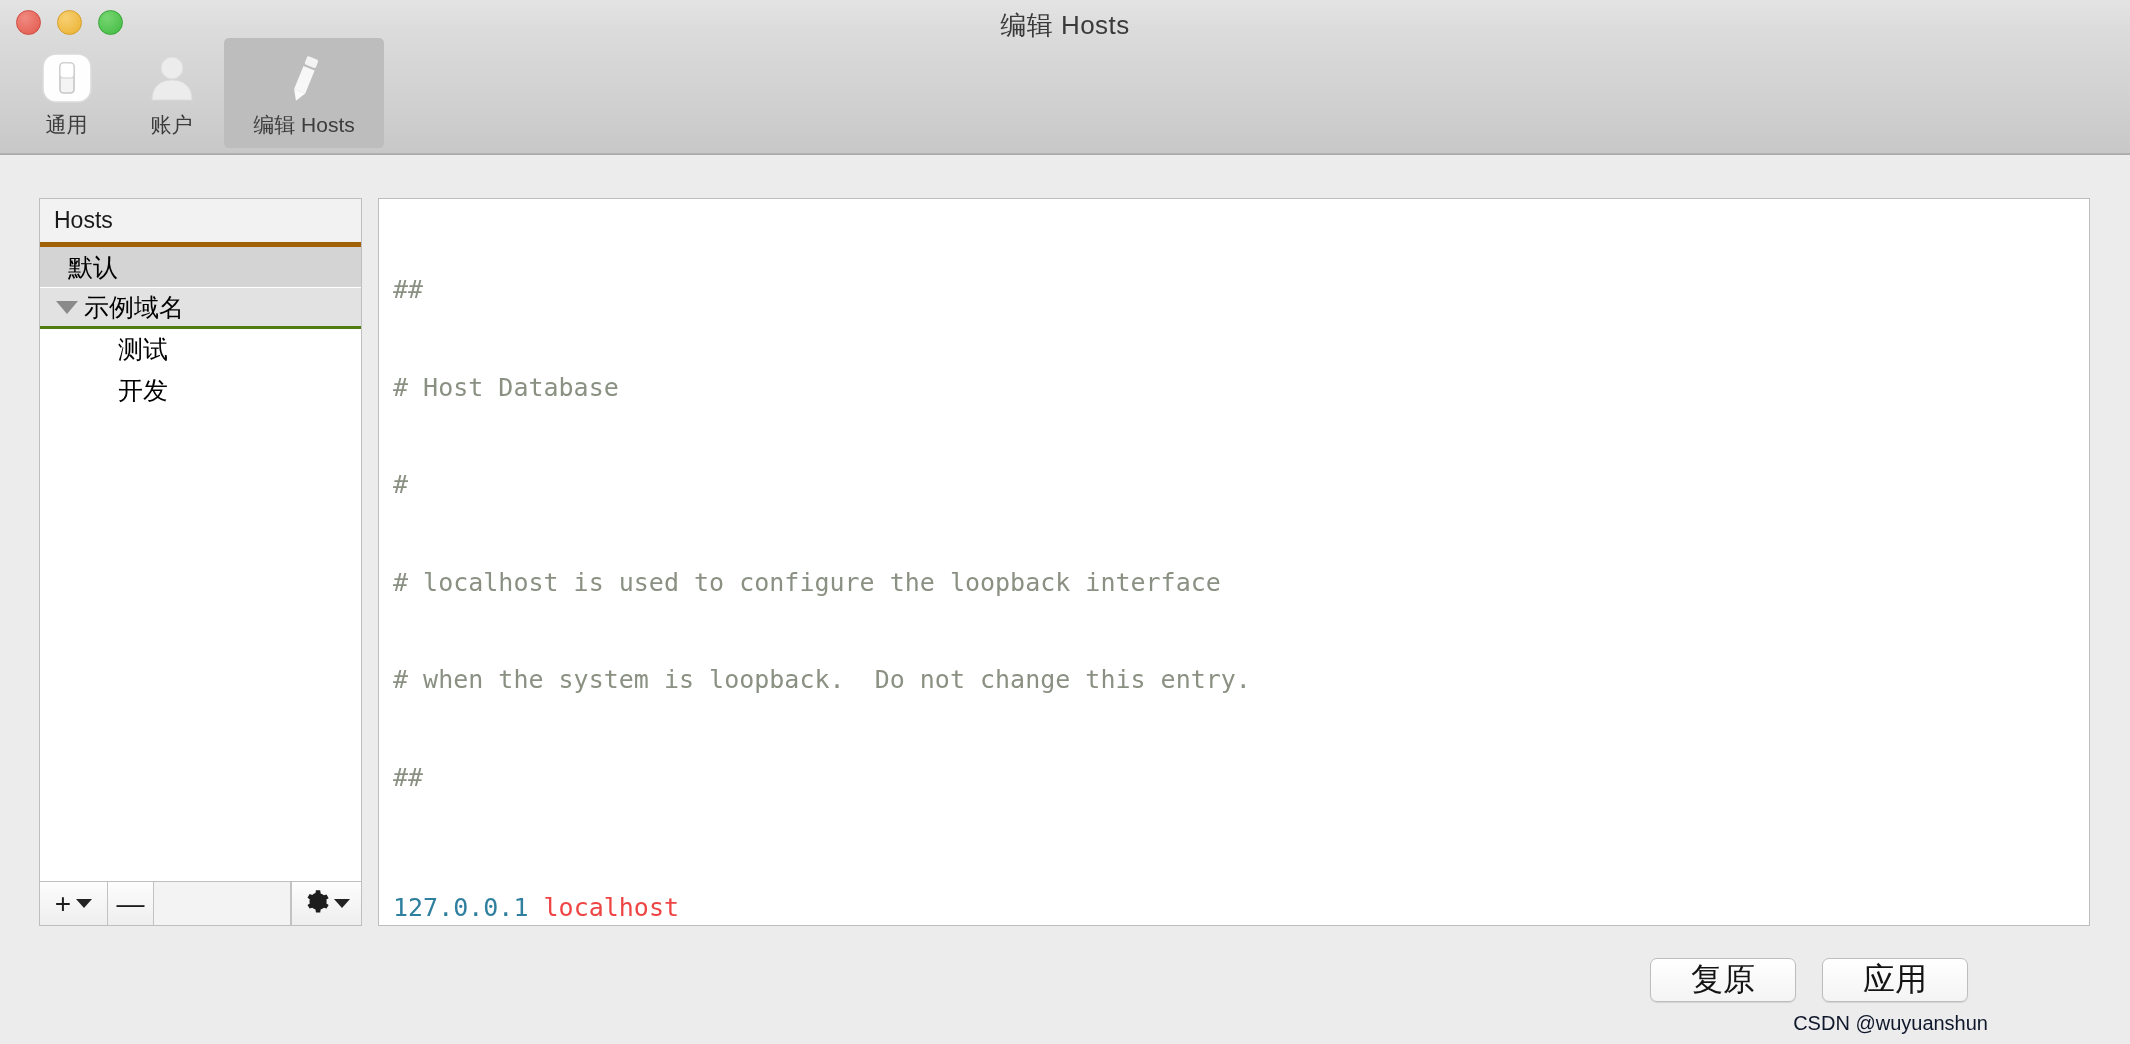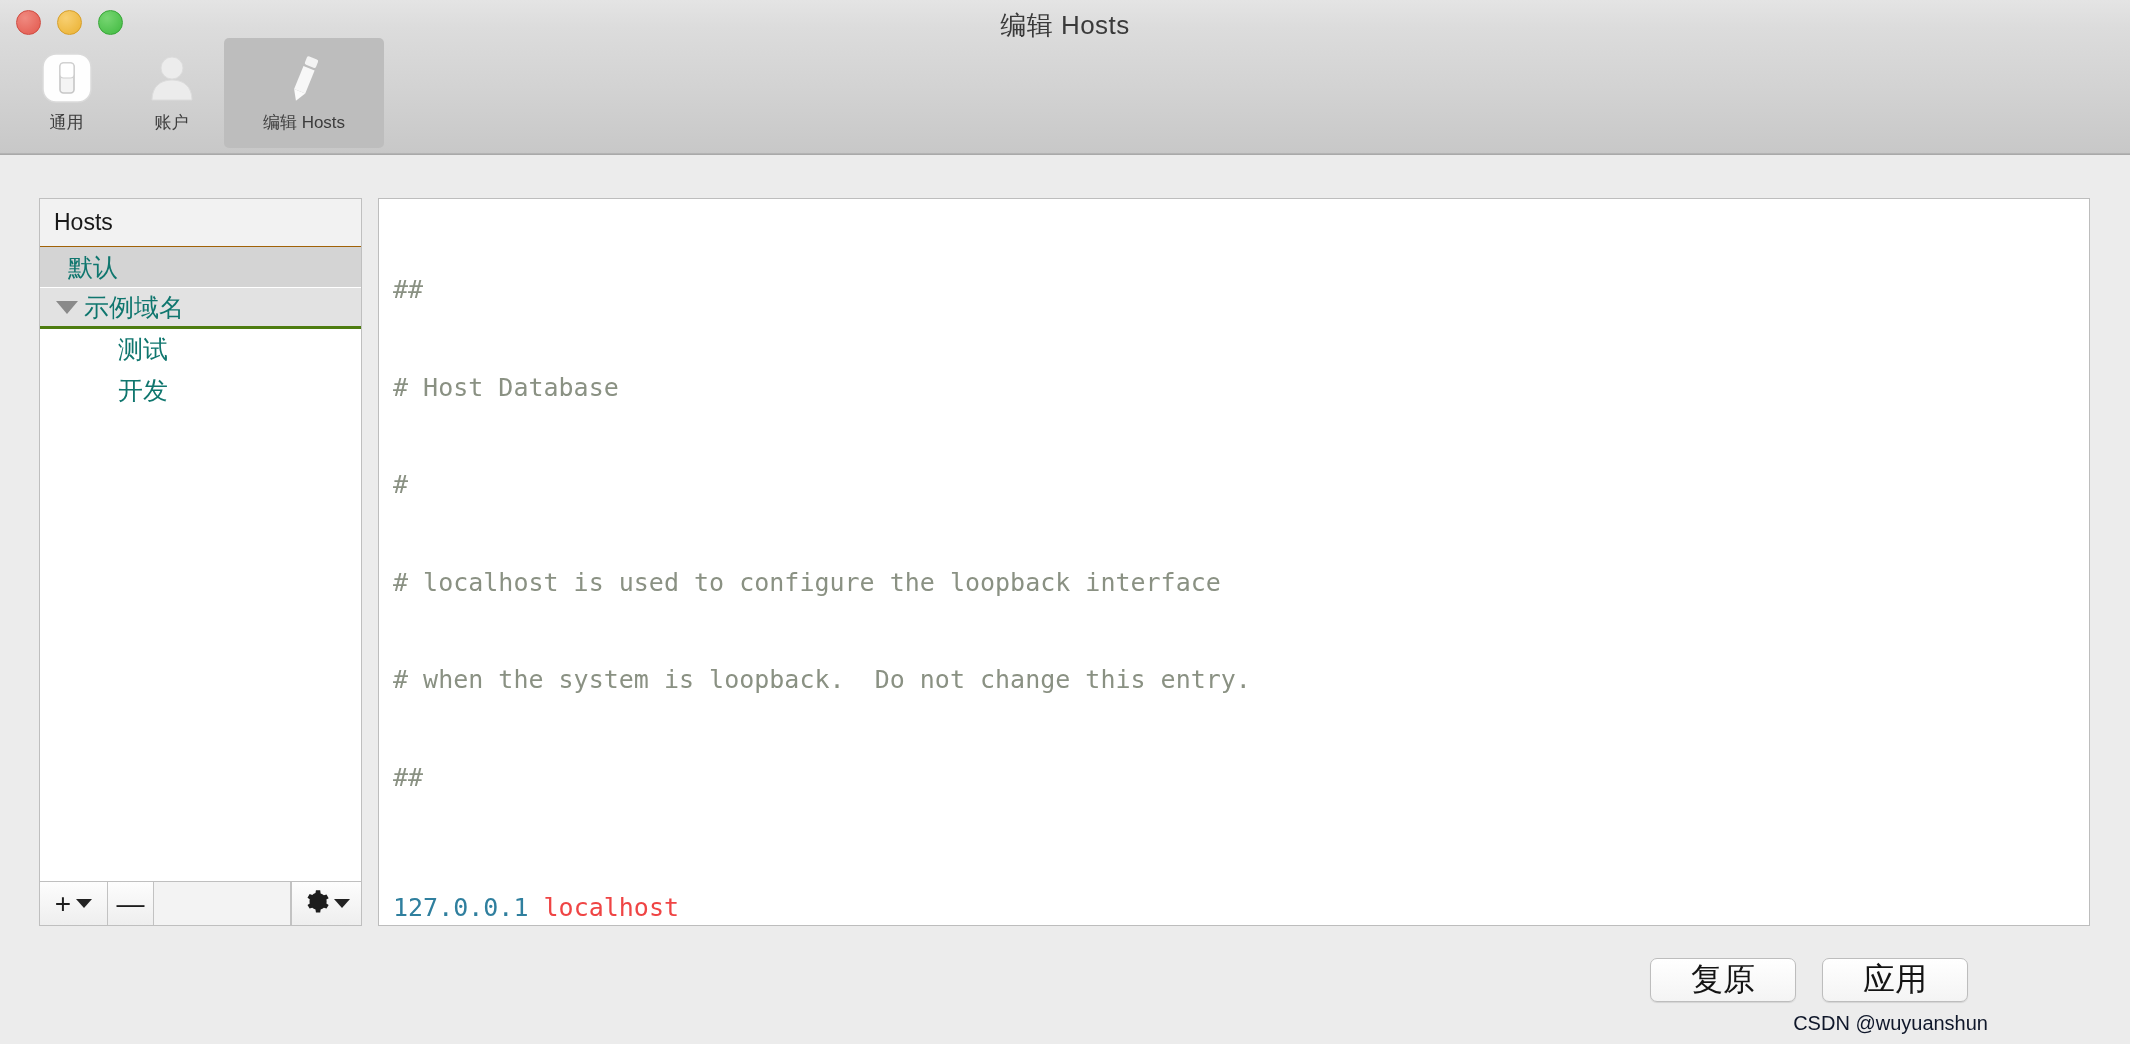--- a/index.html
+++ b/index.html
@@ -44,46 +44,46 @@
   }
   .tb-item {
     width: 105px; height: 110px;
     display: flex; flex-direction: column; align-items: center;
     padding-top: 9px;
     border-radius: 5px;
   }
   .tb-item.selected { background: #bdbdbd; }
   .tb-icon { height: 62px; display: flex; align-items: center; justify-content: center; }
   .tb-label {
-    font-size: 17px; color: #3c3c3c;
+    font-size: 21px; color: #3c3c3c;
     white-space: nowrap; margin-top: 2px;
   }
   .tb-item.wide { width: 160px; }
 
   
   #sidebar {
     position: absolute; left: 39px; top: 198px;
     width: 323px; height: 728px;
     background: #fff;
     border: 1px solid #bfbfbf;
     display: flex; flex-direction: column;
   }
   #sidebar-header {
     height: 48px; flex: 0 0 48px;
     background: #f2f2f2;
-    border-bottom: 1px solid #a16207;
+    border-bottom: 5px solid #a16207;
     display: flex; align-items: center;
     padding-left: 14px;
     font-size: 23px; color: #191919;
   }
   #sidebar-list { flex: 1 1 auto; background: #fff; overflow: hidden; }
   .sb-row {
     height: 41px;
     display: flex; align-items: center;
-    font-size: 25px; color: #0f766e;
+    font-size: 25px; color: #000000;
     border-bottom: 1px solid transparent;
   }
   .sb-row.selected { background: #d4d4d4; border-bottom: 1px solid #ffffff; }
   .sb-row.group    { background: #e2e2e2; border-bottom: 3px solid #4d7c0f; }
   .sb-indent-1 { padding-left: 28px; }
   .sb-indent-2 { padding-left: 78px; }
   .disclosure {
     display: inline-block;
     width: 0; height: 0; margin-right: 6px;
     border-left: 11px solid transparent;

